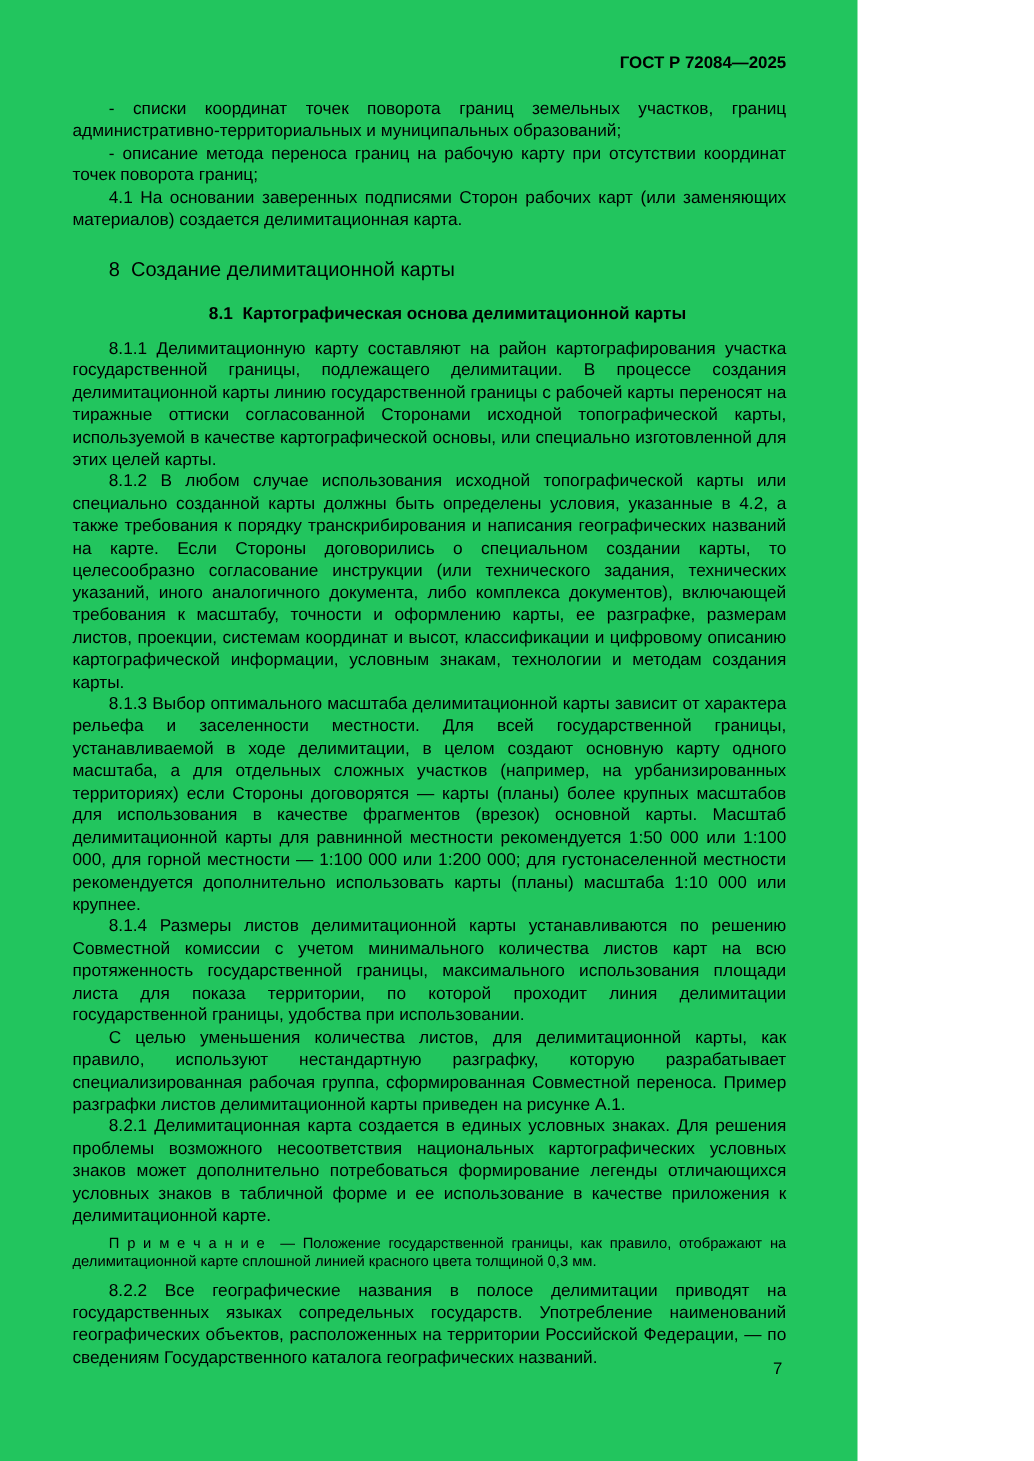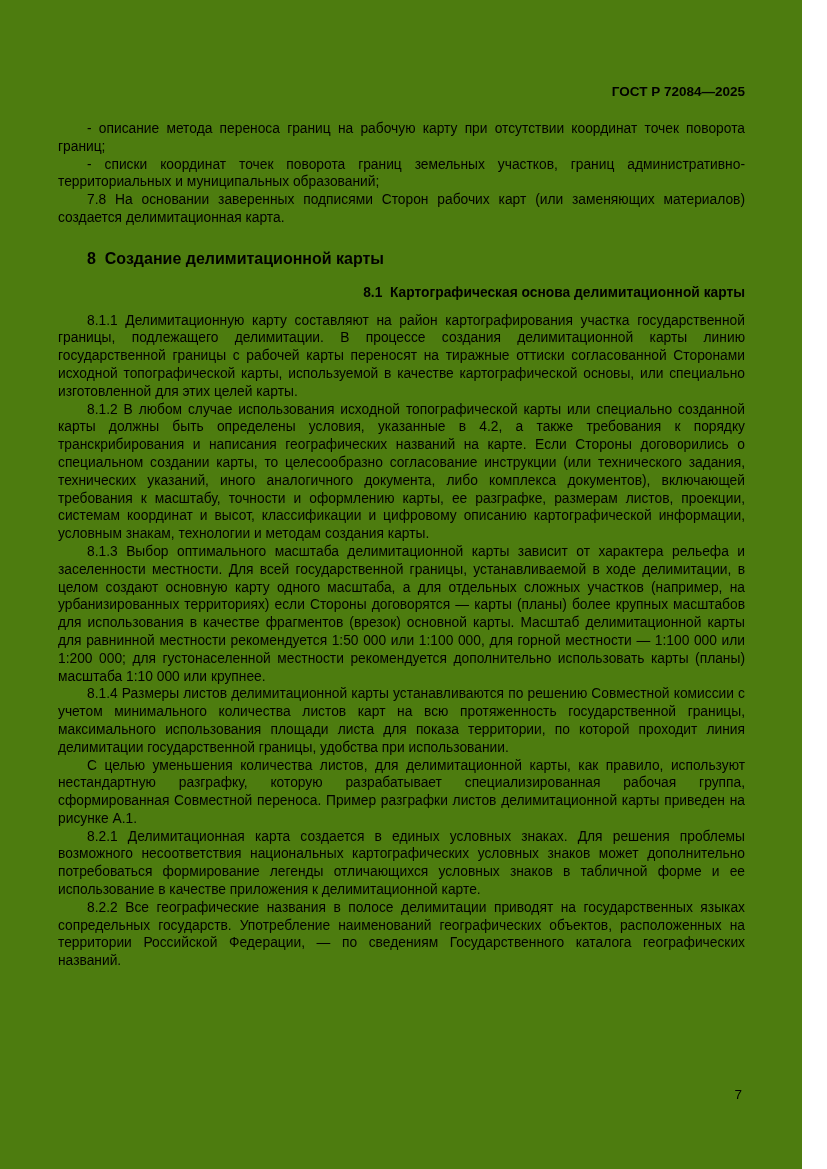--- a/index.html
+++ b/index.html
@@ -7,54 +7,54 @@
   body {
     width: 827px;
     height: 1169px;
     background: #ffffff;
     color: #000000;
     font-family: "Liberation Sans", sans-serif;
     overflow: hidden;
   }
   .page {
     position: relative;
-    width: 802px;
+    width: 686px;
     height: 1169px;
-    background: #4d7c0f;
-    padding: 84px 57px 0 58px;
+    background: #22c55e;
+    padding: 42px 57px 0 58px;
   }
   .doc-header {
     text-align: right;
     font-weight: 700;
     font-size: 13.5px;
     line-height: 16px;
     margin: 0 0 20px 0;
   }
   .body-text {
     font-size: 13.8px;
     line-height: 17.8px;
     text-align: justify;
   }
   .para {
     margin: 0;
     text-indent: 29px;
   }
   .h1 {
     font-size: 16px;
     line-height: 20px;
-    font-weight: 700;
+    font-weight: 400;
     text-align: left;
     text-indent: 29px;
     margin: 22px 0 15px 0;
   }
   .h2 {
     font-size: 13.8px;
     line-height: 17.8px;
     font-weight: 700;
-    text-align: right;
+    text-align: center;
     padding-left: 60px;
     text-indent: -31px;
     margin: 14px 0 10px 0;
   }
   .note {
     font-size: 11.8px;
     line-height: 14.6px;
     text-indent: 29px;
     margin: 6px 0 7px 0;
   }
@@ -68,38 +68,39 @@
 </style>
 </head>
 <body>
 
 <div class="page">
 
   <header class="doc-header">ГОСТ Р 72084—2025</header>
 
   <main class="body-text">
 
+    <p class="para">- списки координат точек поворота границ земельных участков, границ административно-территориальных и муниципальных образований;</p>
     <p class="para">- описание метода переноса границ на рабочую карту при отсутствии координат точек поворота границ;</p>
-    <p class="para">- списки координат точек поворота границ земельных участков, границ административно-территориальных и муниципальных образований;</p>
 
-    <p class="para">7.8 На основании заверенных подписями Сторон рабочих карт (или заменяющих материалов) создается делимитационная карта.</p>
+    <p class="para">4.1 На основании заверенных подписями Сторон рабочих карт (или заменяющих материалов) создается делимитационная карта.</p>
 
     <h1 class="h1">8&nbsp; Создание делимитационной карты</h1>
 
     <h2 class="h2">8.1&nbsp; Картографическая основа делимитационной карты</h2>
 
     <p class="para">8.1.1 Делимитационную карту составляют на район картографирования участка государственной границы, подлежащего делимитации. В процессе создания делимитационной карты линию государственной границы с рабочей карты переносят на тиражные оттиски согласованной Сторонами исходной топографической карты, используемой в качестве картографической основы, или специально изготовленной для этих целей карты.</p>
     <p class="para">8.1.2 В любом случае использования исходной топографической карты или специально созданной карты должны быть определены условия, указанные в 4.2, а также требования к порядку транскрибирования и написания географических названий на карте. Если Стороны договорились о специальном создании карты, то целесообразно согласование инструкции (или технического задания, технических указаний, иного аналогичного документа, либо комплекса документов), включающей требования к масштабу, точности и оформлению карты, ее разграфке, размерам листов, проекции, системам координат и высот, классификации и цифровому описанию картографической информации, условным знакам, технологии и методам создания карты.</p>
     <p class="para">8.1.3 Выбор оптимального масштаба делимитационной карты зависит от характера рельефа и заселенности местности. Для всей государственной границы, устанавливаемой в ходе делимитации, в целом создают основную карту одного масштаба, а для отдельных сложных участков (например, на урбанизированных территориях) если Стороны договорятся — карты (планы) более крупных масштабов для использования в качестве фрагментов (врезок) основной карты. Масштаб делимитационной карты для равнинной местности рекомендуется 1:50 000 или 1:100 000, для горной местности — 1:100 000 или 1:200 000; для густонаселенной местности рекомендуется дополнительно использовать карты (планы) масштаба 1:10 000 или крупнее.</p>
     <p class="para">8.1.4 Размеры листов делимитационной карты устанавливаются по решению Совместной комиссии с учетом минимального количества листов карт на всю протяженность государственной границы, максимального использования площади листа для показа территории, по которой проходит линия делимитации государственной границы, удобства при использовании.</p>
     <p class="para">С целью уменьшения количества листов, для делимитационной карты, как правило, используют нестандартную разграфку, которую разрабатывает специализированная рабочая группа, сформированная Совместной переноса. Пример разграфки листов делимитационной карты приведен на рисунке А.1.</p>
 
 
     <p class="para">8.2.1 Делимитационная карта создается в единых условных знаках. Для решения проблемы возможного несоответствия национальных картографических условных знаков может дополнительно потребоваться формирование легенды отличающихся условных знаков в табличной форме и ее использование в качестве приложения к делимитационной карте.</p>
 
+    <p class="note">П р и м е ч а н и е &nbsp;— Положение государственной границы, как правило, отображают на делимитационной карте сплошной линией красного цвета толщиной 0,3 мм.</p>
 
     <p class="para">8.2.2 Все географические названия в полосе делимитации приводят на государственных языках сопредельных государств. Употребление наименований географических объектов, расположенных на территории Российской Федерации, — по сведениям Государственного каталога географических названий.</p>
 
   </main>
 
   <div class="page-num">7</div>
 
 </div>
 
 </body></html>

